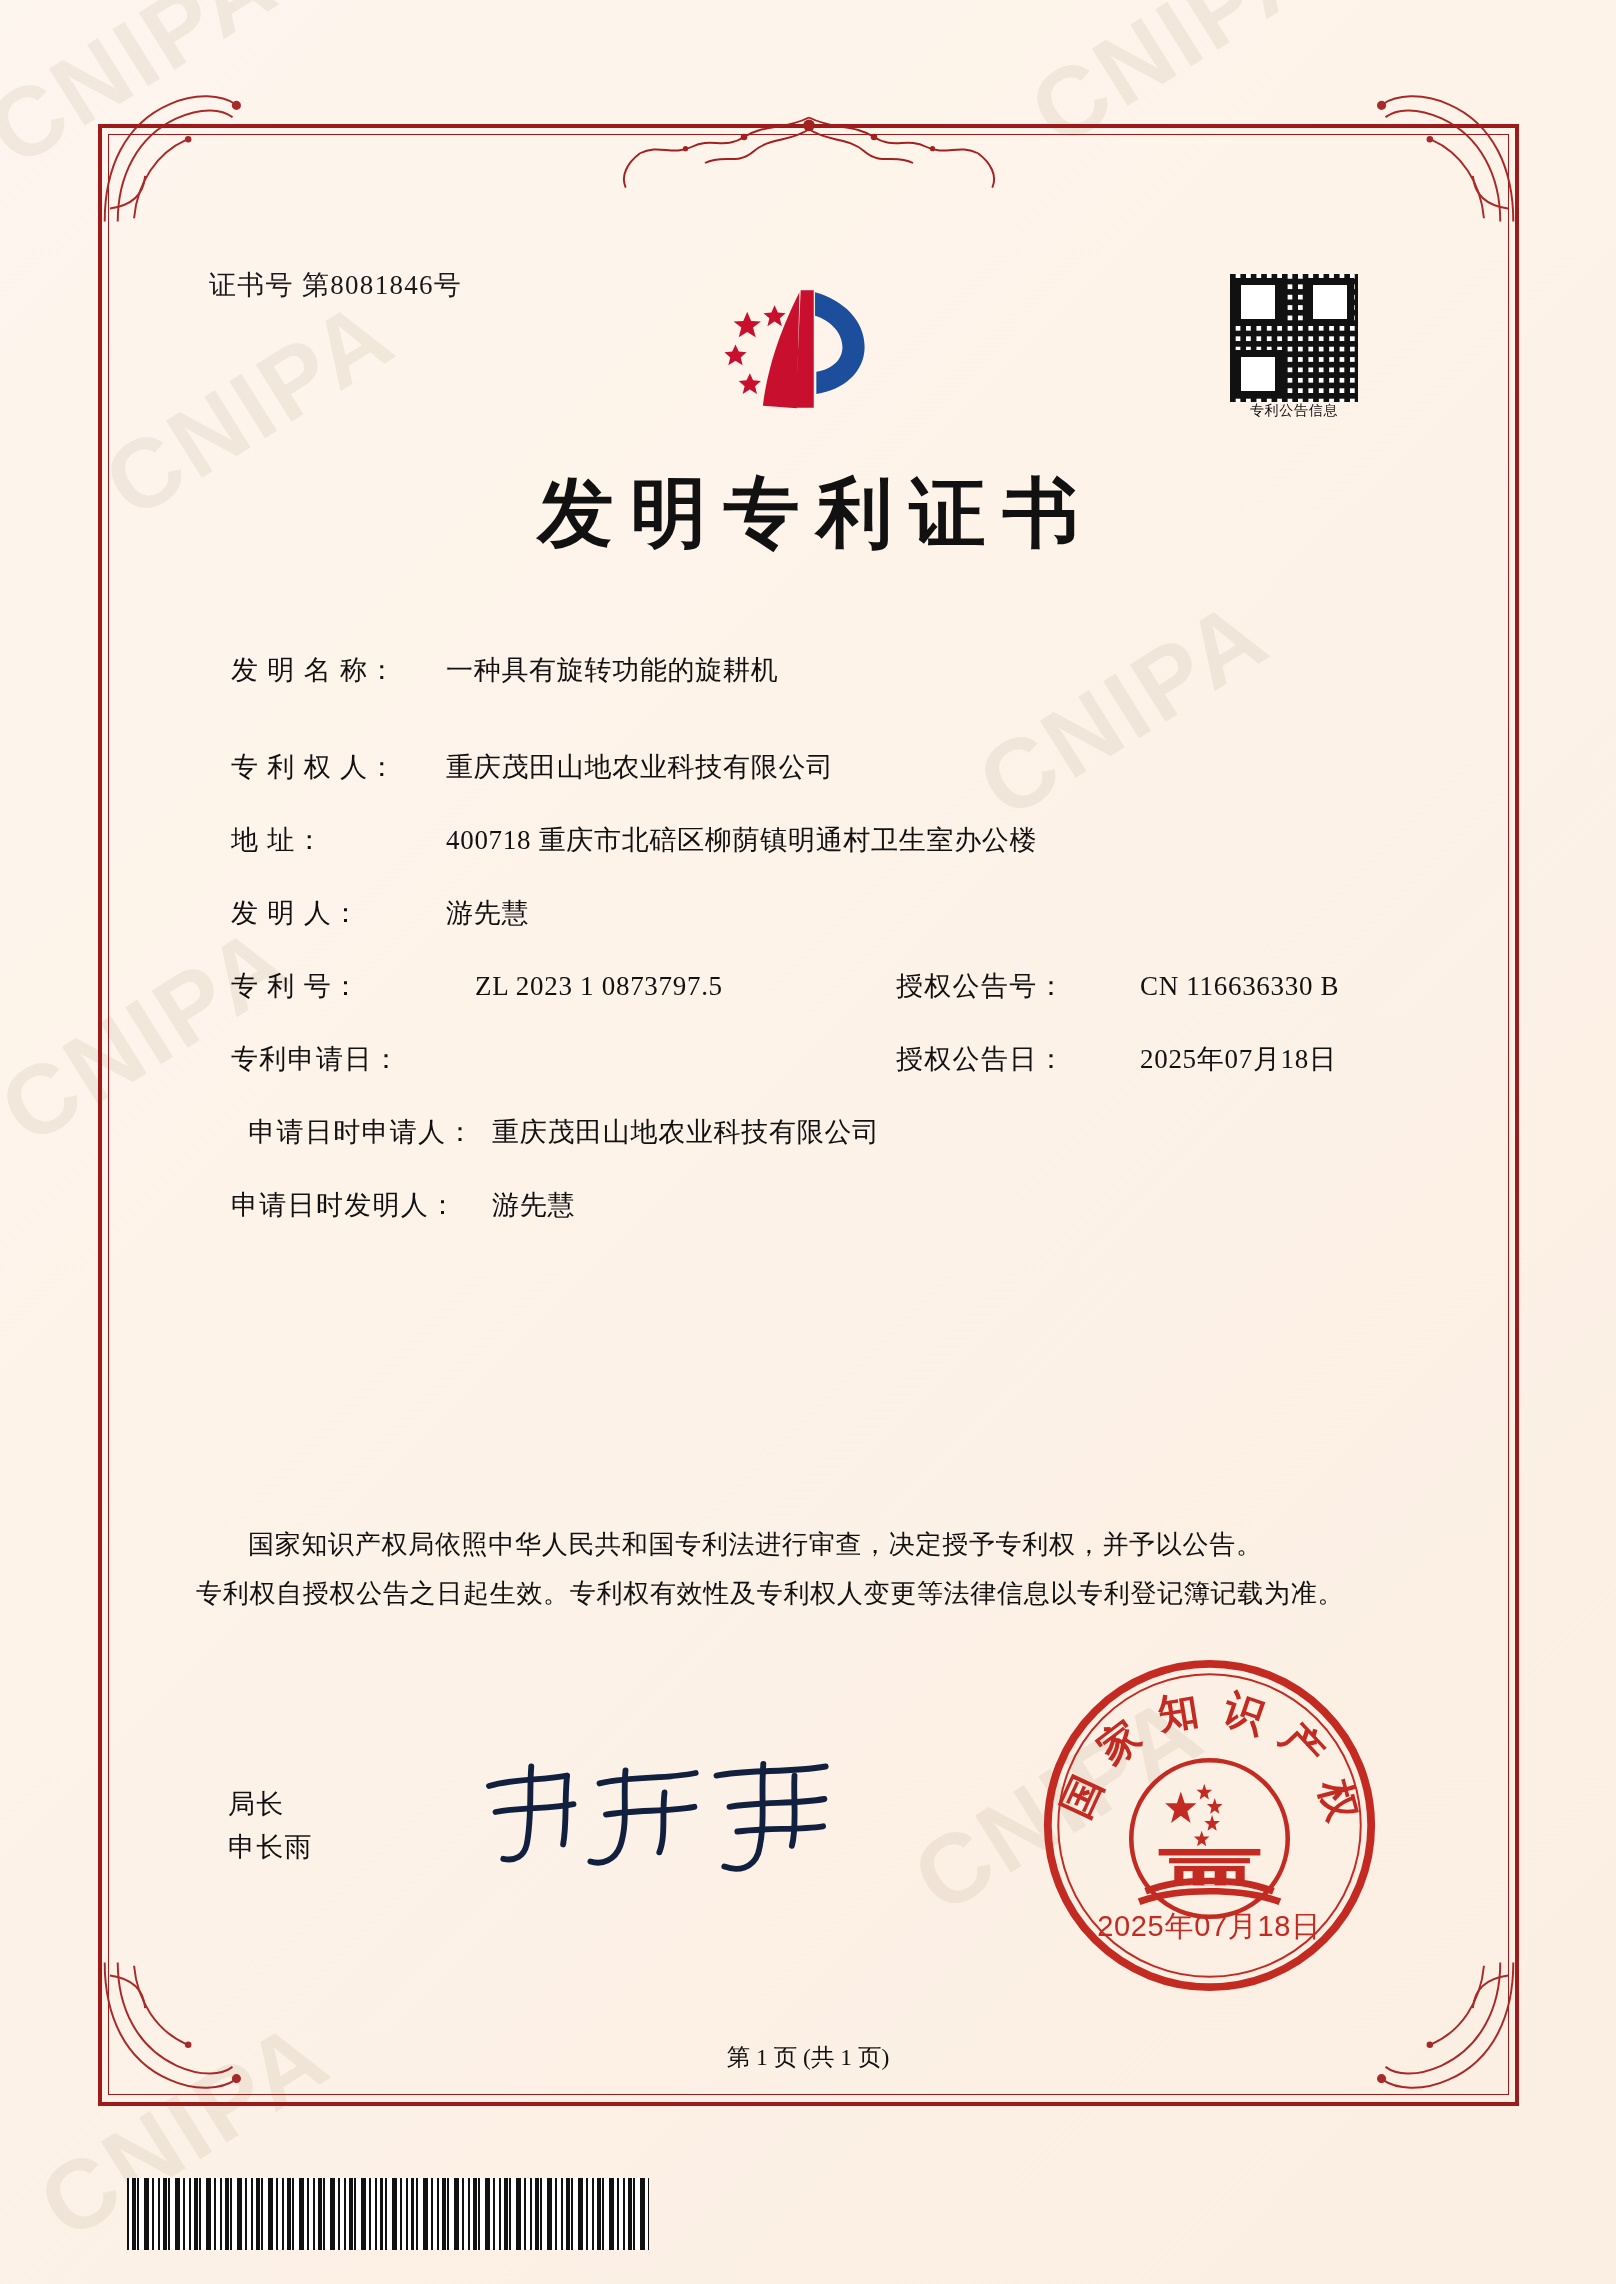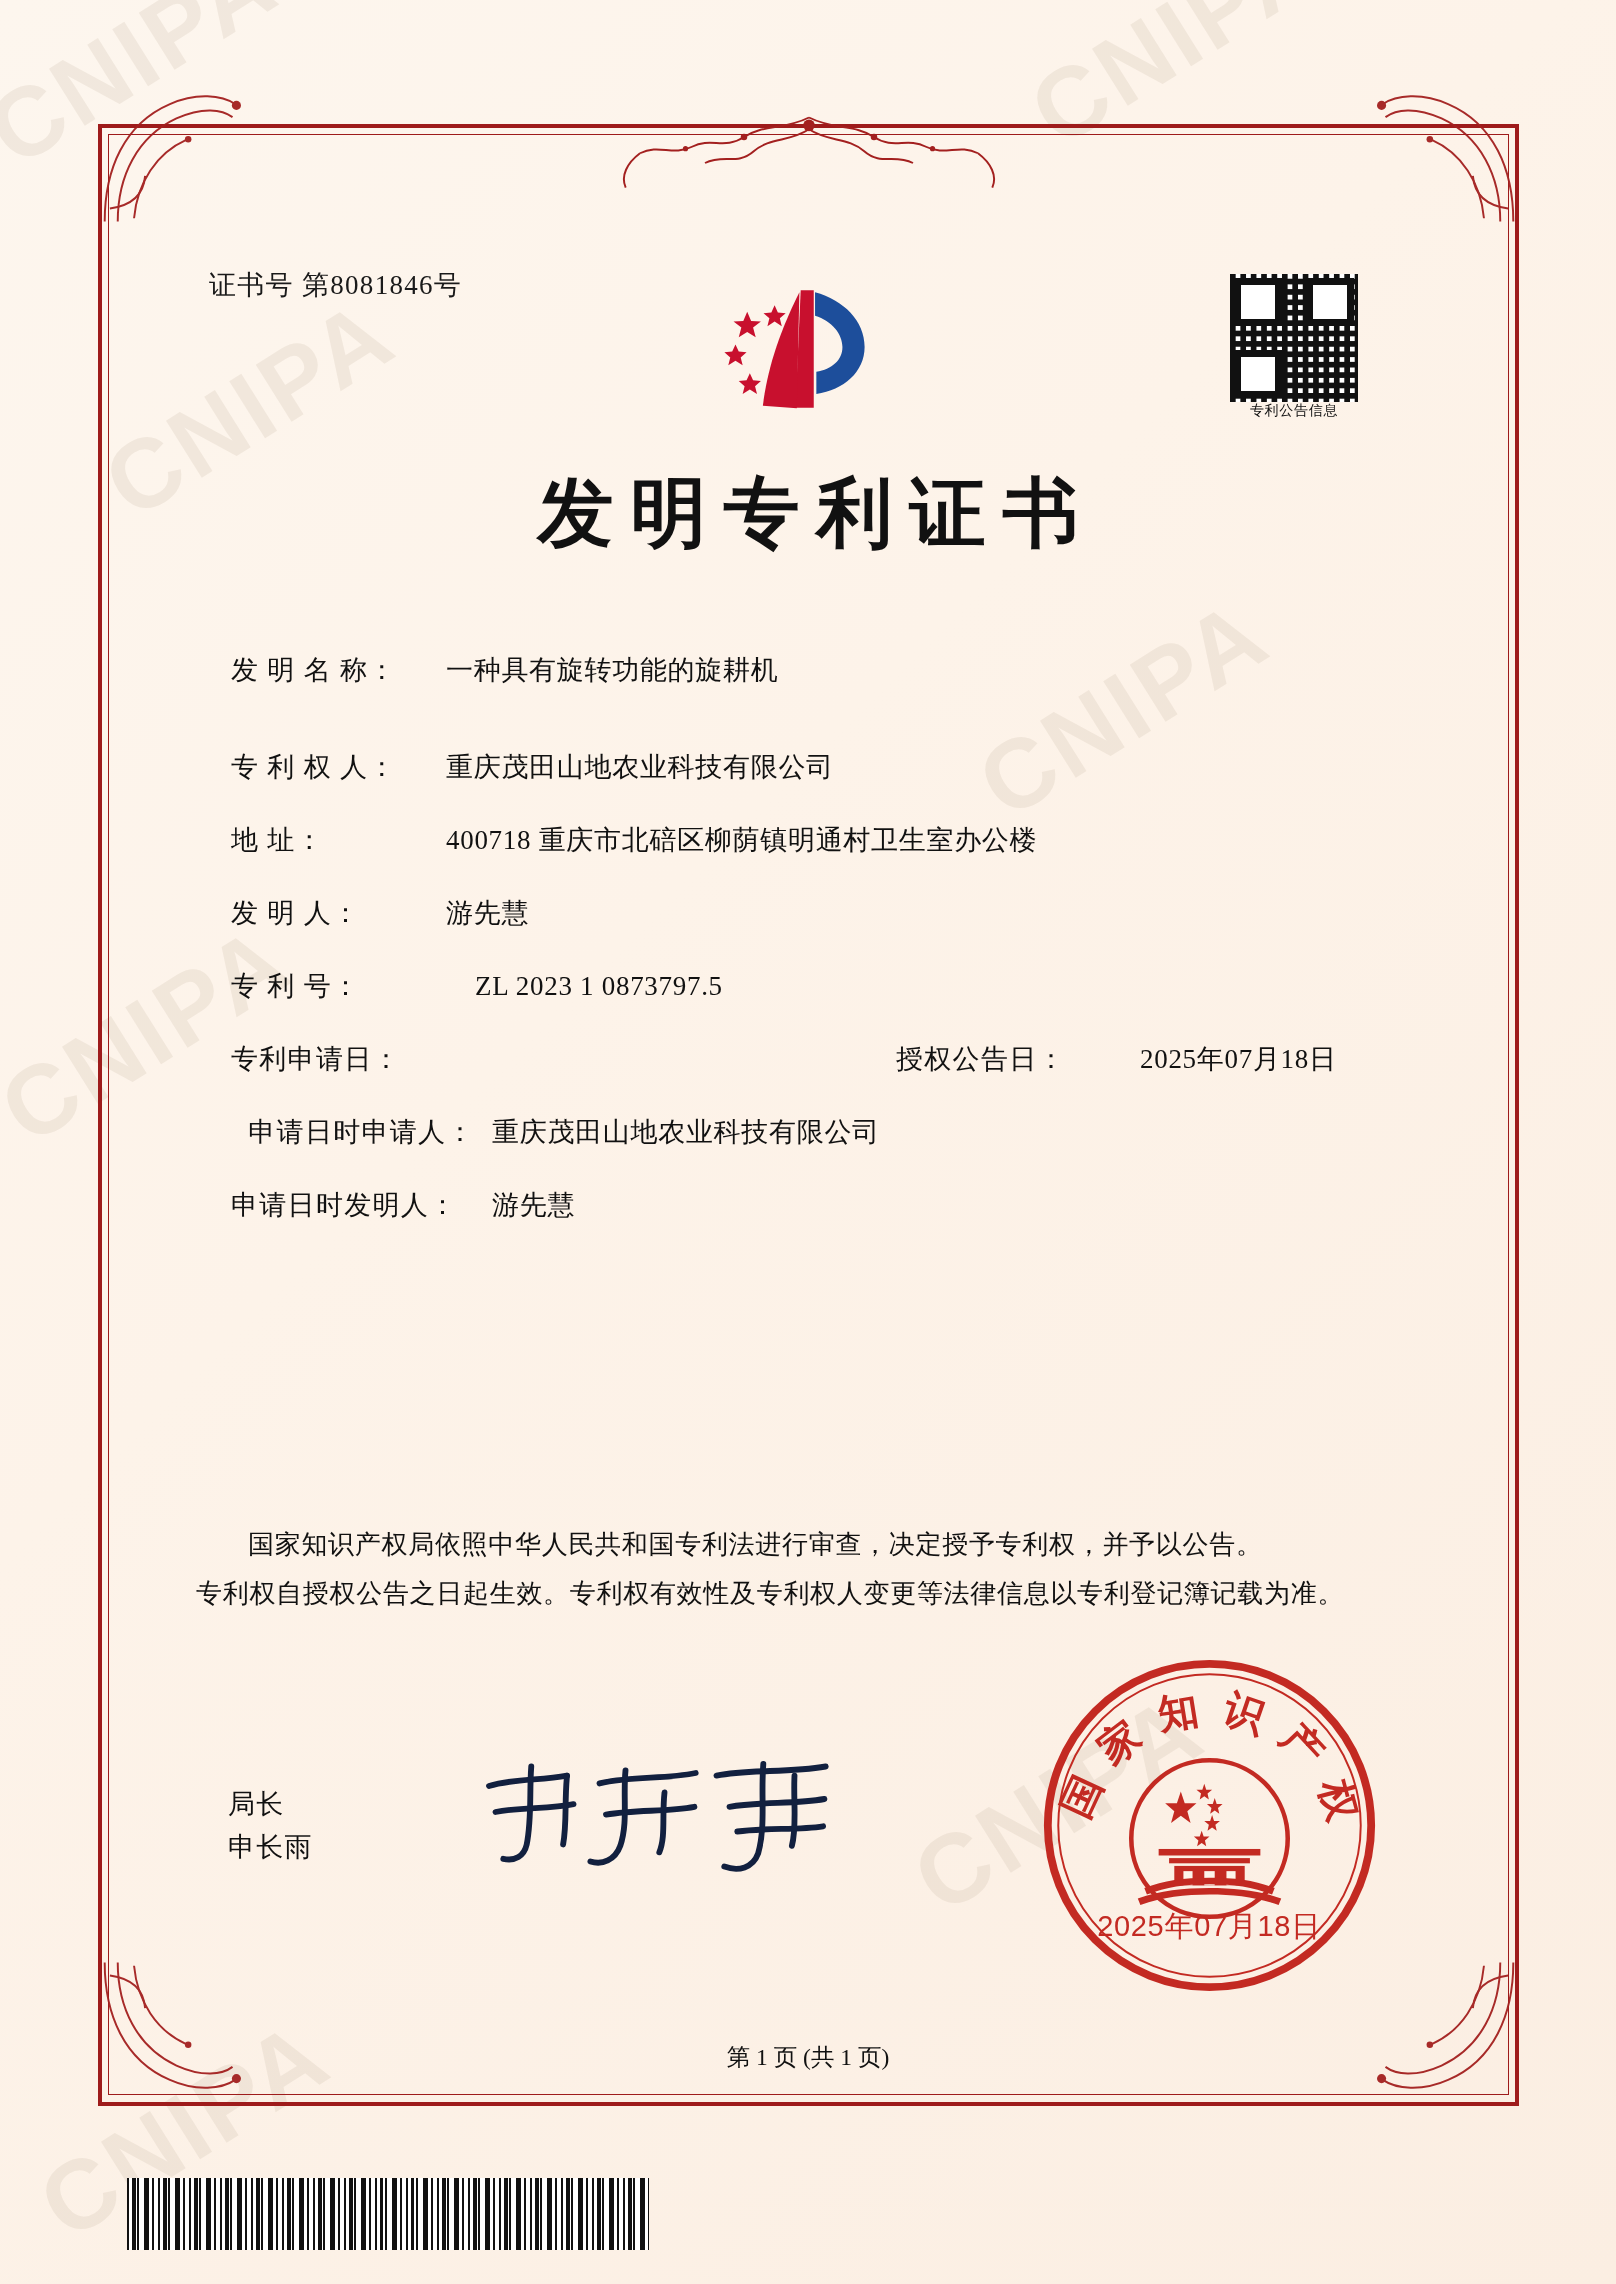--- a/index.html
+++ b/index.html
@@ -384,20 +384,24 @@
 
     <div class="frow">
       <div class="flabel">发  明  人：</div>
       <div class="fvalue">游先慧</div>
     </div>
 
     <div class="frow two-col">
       <div class="col col-a">
         <div class="flabel">专  利  号：</div>
         <div class="fvalue">ZL 2023 1 0873797.5</div>
+      </div>
+      <div class="col col-b">
+        <div class="flabel">授权公告号：</div>
+        <div class="fvalue">CN 116636330 B</div>
       </div>
     </div>
 
     <div class="frow two-col">
       <div class="col col-a">
         <div class="flabel">专利申请日：</div>
       </div>
       <div class="col col-b">
         <div class="flabel">授权公告日：</div>
         <div class="fvalue">2025年07月18日</div>

